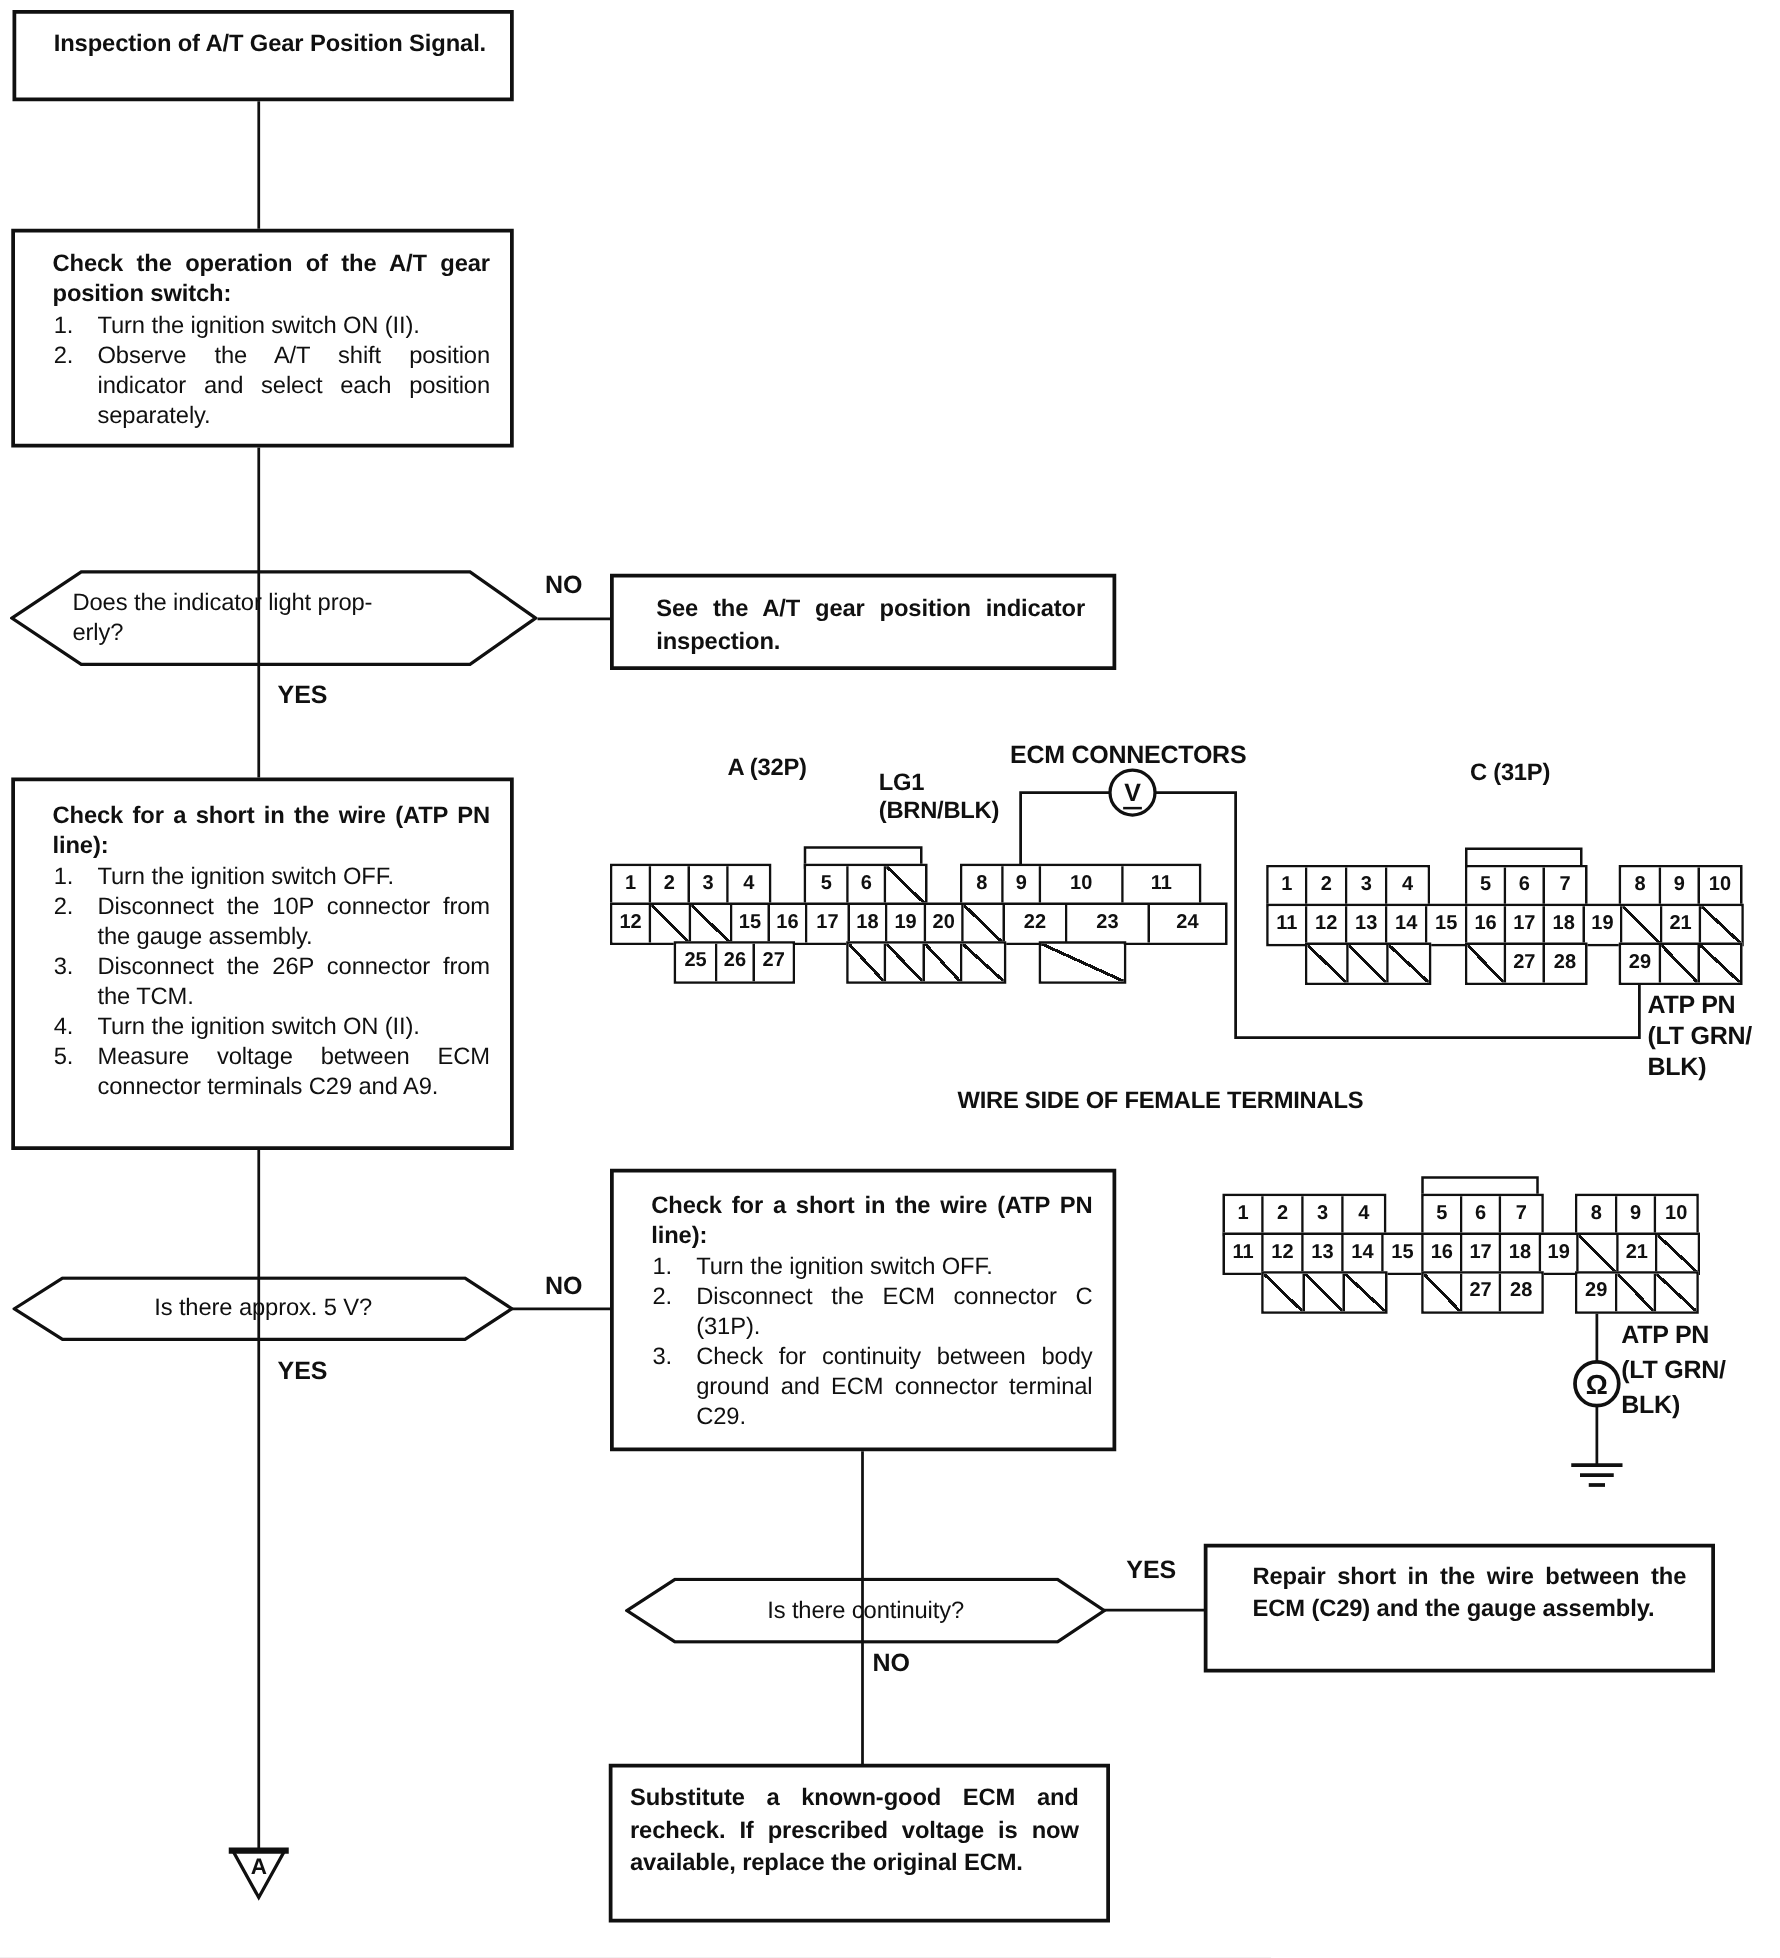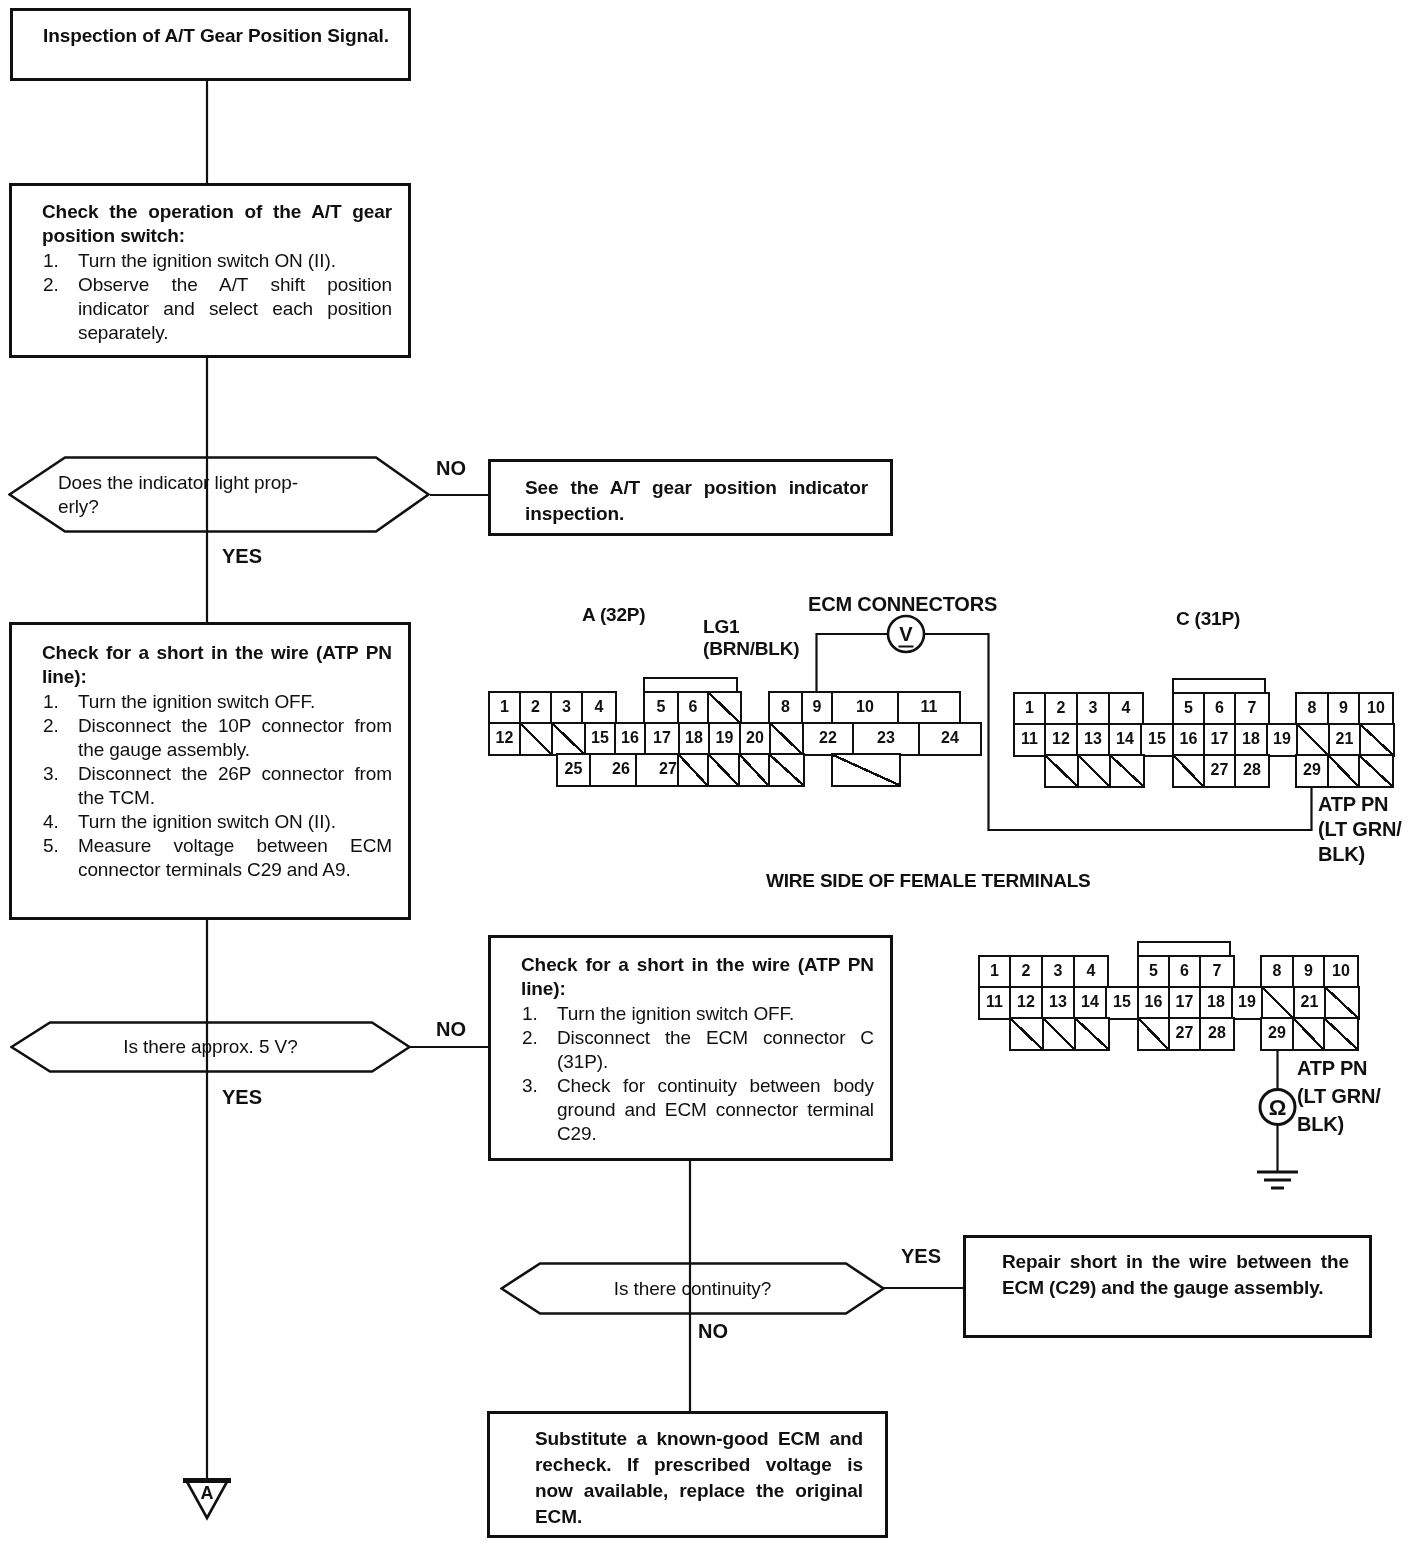--- a/index.html
+++ b/index.html
@@ -132,21 +132,21 @@
       <div>Is there continuity?</div>
     </div>
   </div>
   <div class="lbl" style="left:901px;top:1245px;">YES</div>
   <div class="lbl" style="left:698px;top:1320px;">NO</div>
 
   <div class="fbox msg" style="left:963px;top:1235px;width:409px;height:103px;padding:11px 20px 8px 36px;">
     <span>Repair short in the wire between the ECM (C29) and the gauge assembly.</span>
   </div>
 
-  <div class="fbox msg" style="left:487px;top:1411px;width:401px;height:127px;padding:12px 22px 8px 45px;">
+  <div class="fbox msg" style="left:487px;top:1411px;width:401px;height:127px;padding:12px 22px 8px 14px;">
     <span>Substitute a known-good ECM and recheck. If prescribed voltage is now available, replace the original ECM.</span>
   </div>
 
   <div class="cont" style="left:146px;top:1600px;">(Continued)</div>
 
   <div class="dlab" style="left:808px;top:576px;margin-top:17px;">ECM CONNECTORS</div>
   <div class="dlab" style="left:582px;top:604px;font-size:19px;">A (32P)</div>
   <div class="dlab" style="left:703px;top:616px;font-size:19px;">
     <div>LG1</div>
     <div>(BRN/BLK)</div>
@@ -191,21 +191,21 @@
         <div class="cell" style="width: 30px;">16</div>
         <div class="cell" style="width: 34px;">17</div>
         <div class="cell" style="width: 30px;">18</div>
         <div class="cell" style="width: 31px;">19</div>
         <div class="cell" style="width: 30px;">20</div>
         <div class="cell diag" style="width: 33px;"></div>
         <div class="cell" style="width: 50px;">22</div>
         <div class="cell" style="width: 66px;">23</div>
         <div class="cell" style="width: 60px;">24</div>
       </div>
-      <div class="seg" style="left: 68px; top: 62px; gap: 16px;">
+      <div class="seg" style="left: 51px; top: 62px;">
         <div class="cell" style="width: 33px;">25</div>
         <div class="cell" style="width: 30px;">26</div>
         <div class="cell" style="width: 30px;">27</div>
       </div>
       <div class="seg" style="left: 189px; top: 62px;">
         <div class="cell diag" style="width: 30px;"></div>
         <div class="cell diag" style="width: 31px;"></div>
         <div class="cell diag" style="width: 30px;"></div>
         <div class="cell diag" style="width: 33px;"></div>
       </div>

